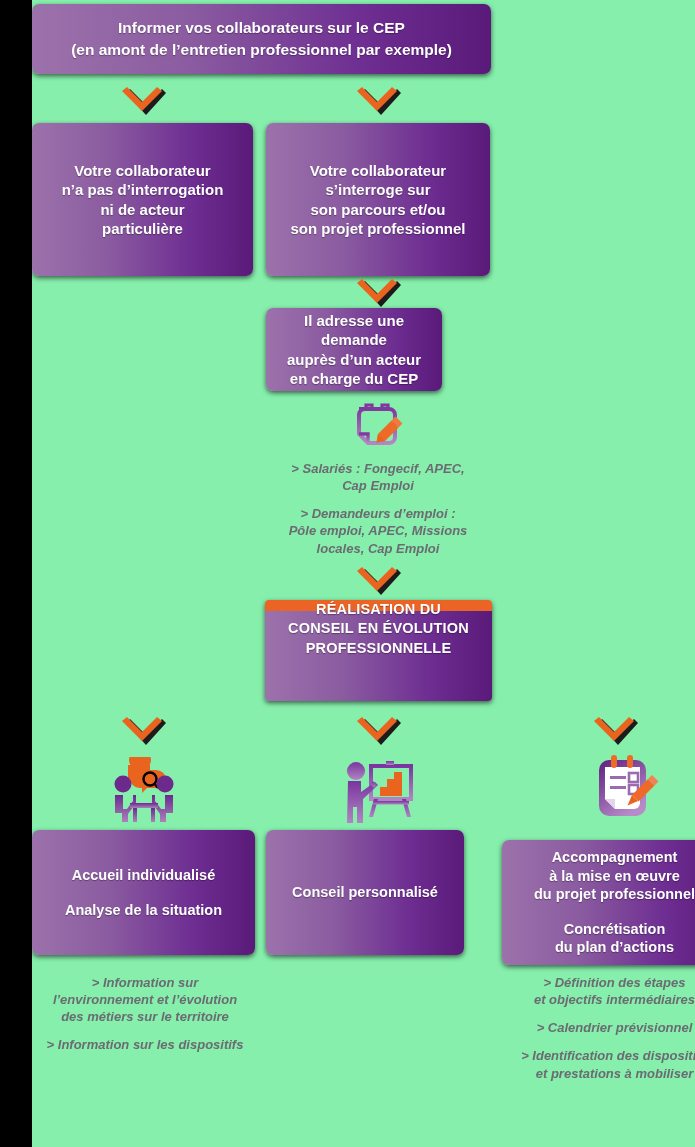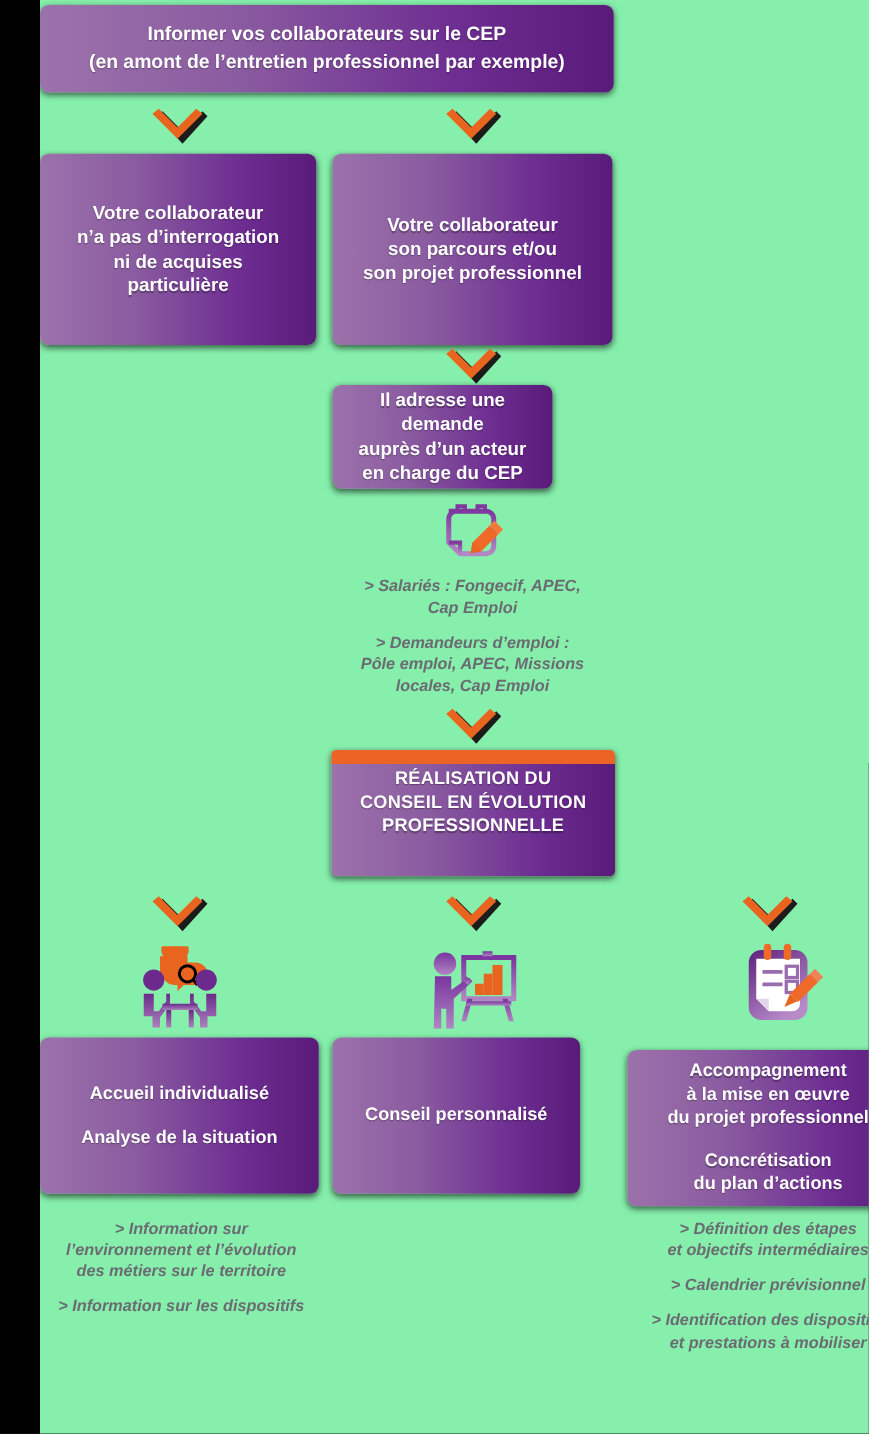--- a/index.html
+++ b/index.html
@@ -54,21 +54,21 @@
   #box-request { left: 234px; top: 308px; width: 176px; height: 83px; }
   #box-request .txt { font-size: 15px; }
 
   
   #box-realisation {
     left: 233px; top: 600px; width: 227px; height: 101px;
     border-radius: 4px;
     background:
       linear-gradient(to bottom, #ec6425 0px, #ec6425 11px, rgba(0,0,0,0) 11px),
       linear-gradient(to right, #9c72ab 0%, #8a5ba0 35%, #6e2e92 72%, #5a1a79 100%);
-    align-items: center;
+    align-items: flex-start;
     padding-bottom: 16px;
   }
   #box-realisation .txt { font-size: 14.5px; line-height: 1.33; letter-spacing: .2px; }
 
   
   #box-accueil { left: 0px; top: 830px; width: 223px; height: 125px; }
   #box-accueil .txt { font-size: 14.5px; }
   #box-conseil { left: 234px; top: 830px; width: 198px; height: 125px; }
   #box-conseil .txt { font-size: 14.5px; }
   #box-accompagnement { left: 470px; top: 840px; width: 225px; height: 125px; border-radius: 7px 0 0 7px; }
@@ -142,28 +142,29 @@
           <path d="M6 7 L10 3 L26 19 L42 3 L46 7 L26 29 Z" fill="#1c1c1c"></path>
           <path d="M2 5 L7 1 L22 16 L37 1 L42 5 L22 25 Z" fill="#e8641f"></path>
         </g>
       </svg>
   </div>
 
   <div class="pbox" id="box-no-question">
     <div class="txt">
       <div>Votre collaborateur</div>
       <div>n’a pas d’interrogation</div>
-      <div>ni de acquises</div>
+      <div>ni de acteur</div>
       <div>particulière</div>
     </div>
   </div>
 
   <div class="pbox" id="box-question">
     <div class="txt">
       <div>Votre collaborateur</div>
+      <div>s’interroge sur</div>
       <div>son parcours et/ou</div>
       <div>son projet professionnel</div>
     </div>
   </div>
 
   <div class="chev" id="chev-c">
     <svg viewBox="0 0 46 30">
         <g>
           <path d="M6 7 L10 3 L26 19 L42 3 L46 7 L26 29 Z" fill="#1c1c1c"></path>
           <path d="M2 5 L7 1 L22 16 L37 1 L42 5 L22 25 Z" fill="#e8641f"></path>

